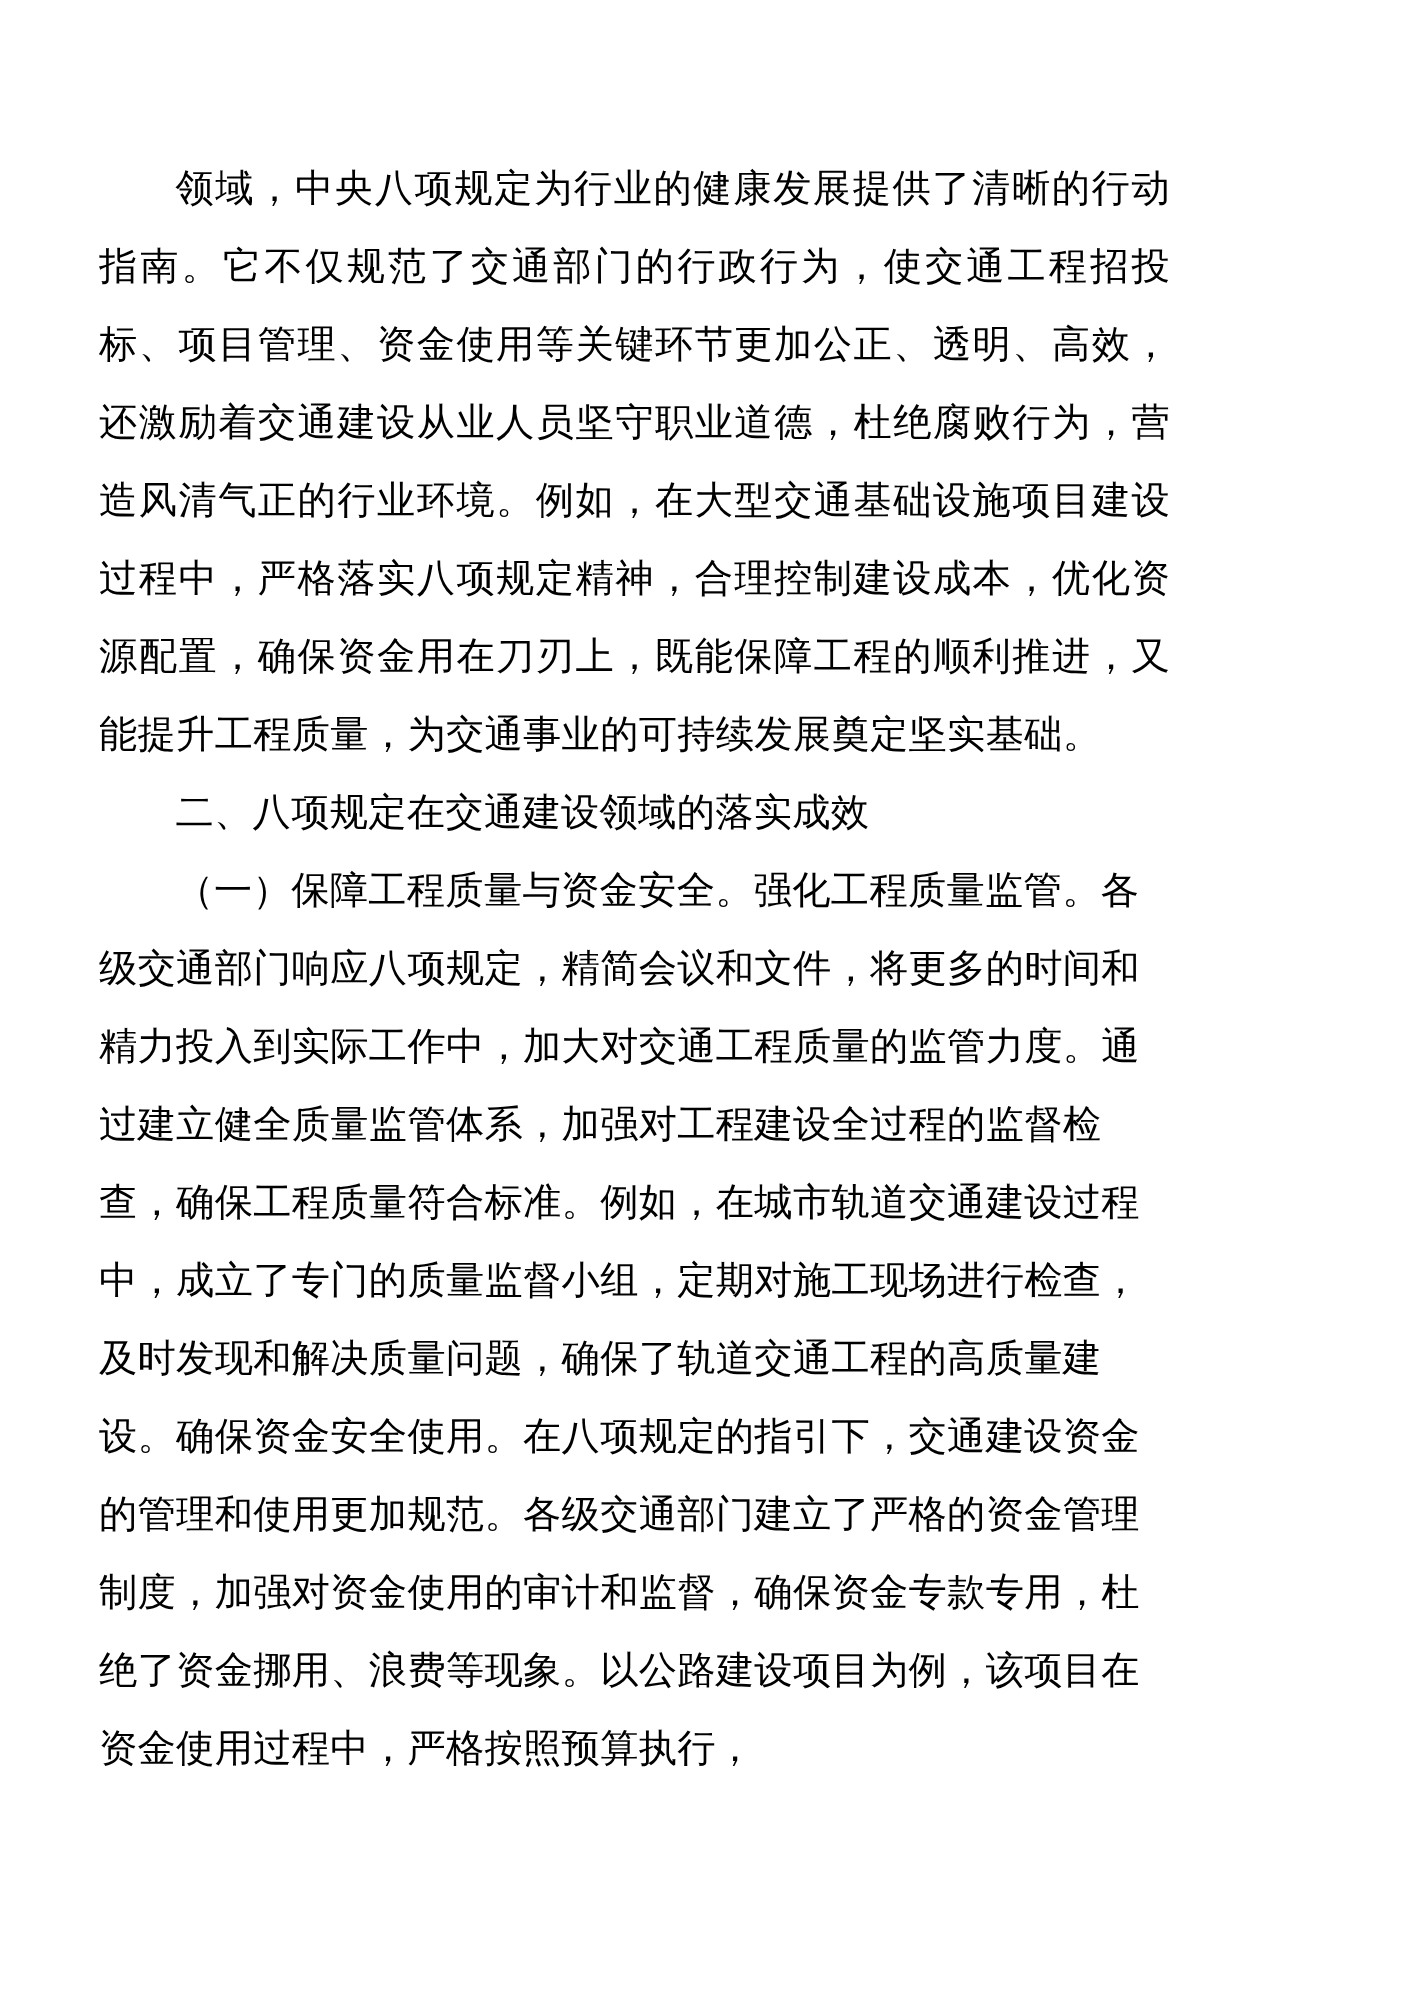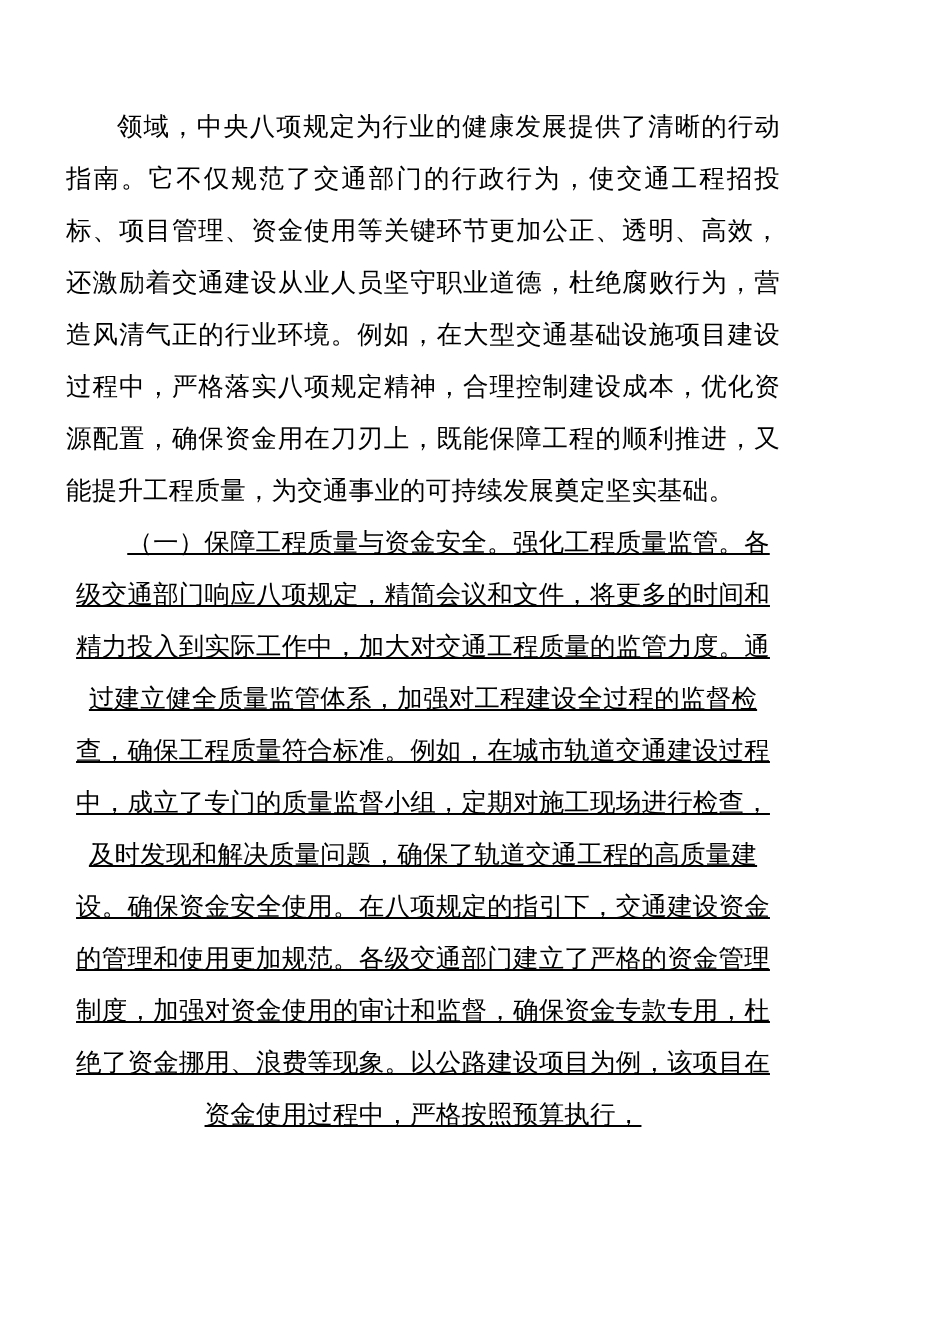--- a/index.html
+++ b/index.html
@@ -29,33 +29,33 @@
     font-size: 25.5px;
     line-height: 52px;
     text-align: justify;
     text-justify: inter-ideograph;
     letter-spacing: 0.2px;
     margin: 0;
     text-indent: 51px;
     word-break: break-all;
   }
   .para-last {
-    text-align: center;
-    text-decoration: underline;
+    text-align: left;
   }
   .heading {
     font-size: 25.5px;
     line-height: 52px;
     margin: 0;
     text-indent: 51px;
     letter-spacing: 0.2px;
     font-weight: normal;
   }
 </style>
 </head>
 <body>
 
 <div class="page">
   <div class="doc-body">
     <p class="para">领域，中央八项规定为行业的健康发展提供了清晰的行动指南。它不仅规范了交通部门的行政行为，使交通工程招投标、项目管理、资金使用等关键环节更加公正、透明、高效，还激励着交通建设从业人员坚守职业道德，杜绝腐败行为，营造风清气正的行业环境。例如，在大型交通基础设施项目建设过程中，严格落实八项规定精神，合理控制建设成本，优化资源配置，确保资金用在刀刃上，既能保障工程的顺利推进，又能提升工程质量，为交通事业的可持续发展奠定坚实基础。</p>
+    <p class="heading">二、八项规定在交通建设领域的落实成效</p>
     <p class="para para-last">（一）保障工程质量与资金安全。强化工程质量监管。各级交通部门响应八项规定，精简会议和文件，将更多的时间和精力投入到实际工作中，加大对交通工程质量的监管力度。通过建立健全质量监管体系，加强对工程建设全过程的监督检查，确保工程质量符合标准。例如，在城市轨道交通建设过程中，成立了专门的质量监督小组，定期对施工现场进行检查，及时发现和解决质量问题，确保了轨道交通工程的高质量建设。确保资金安全使用。在八项规定的指引下，交通建设资金的管理和使用更加规范。各级交通部门建立了严格的资金管理制度，加强对资金使用的审计和监督，确保资金专款专用，杜绝了资金挪用、浪费等现象。以公路建设项目为例，该项目在资金使用过程中，严格按照预算执行，</p>
   </div>
 </div>
 
 </body></html>

